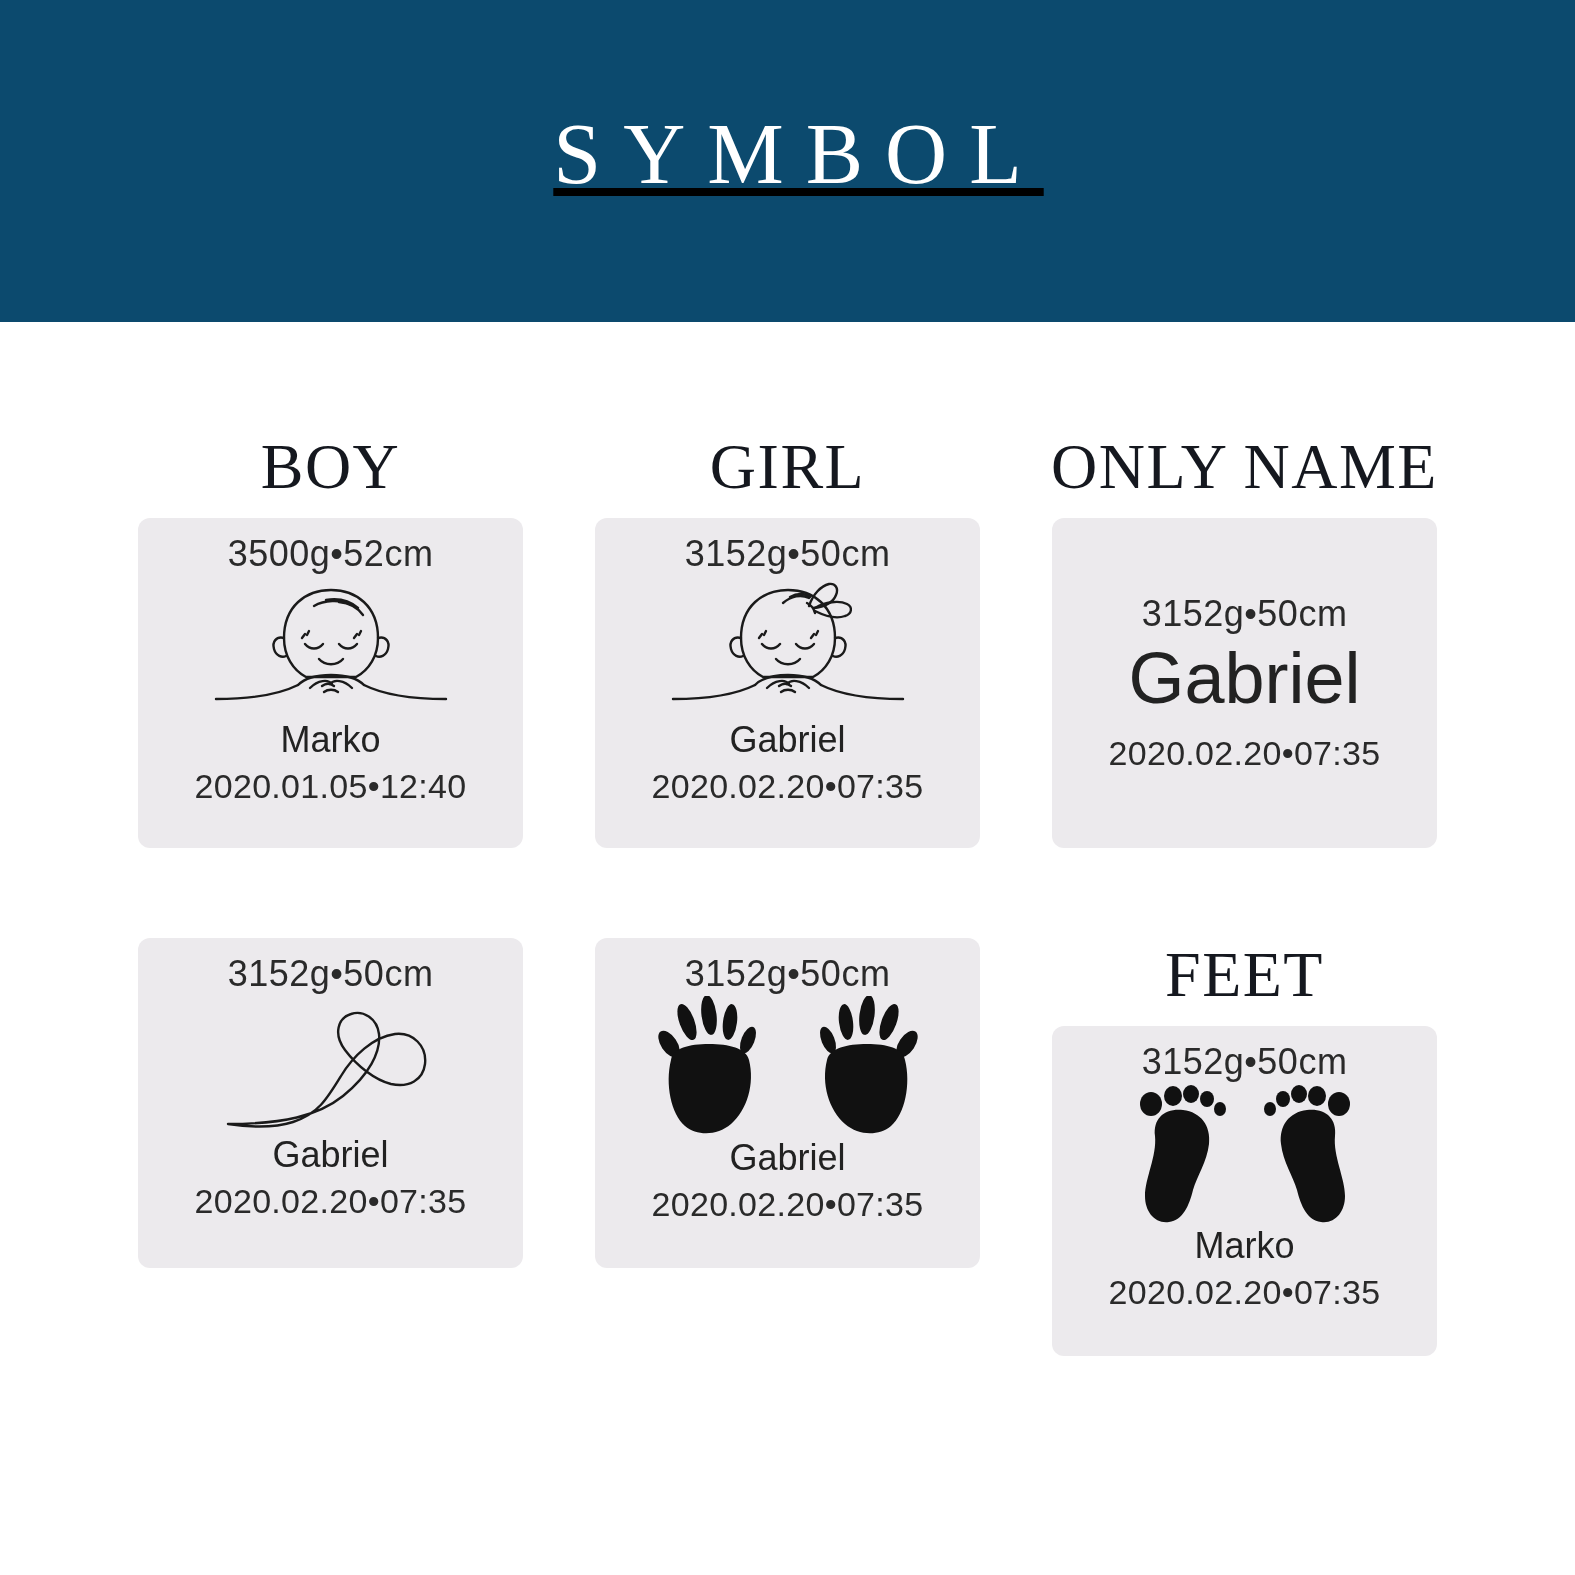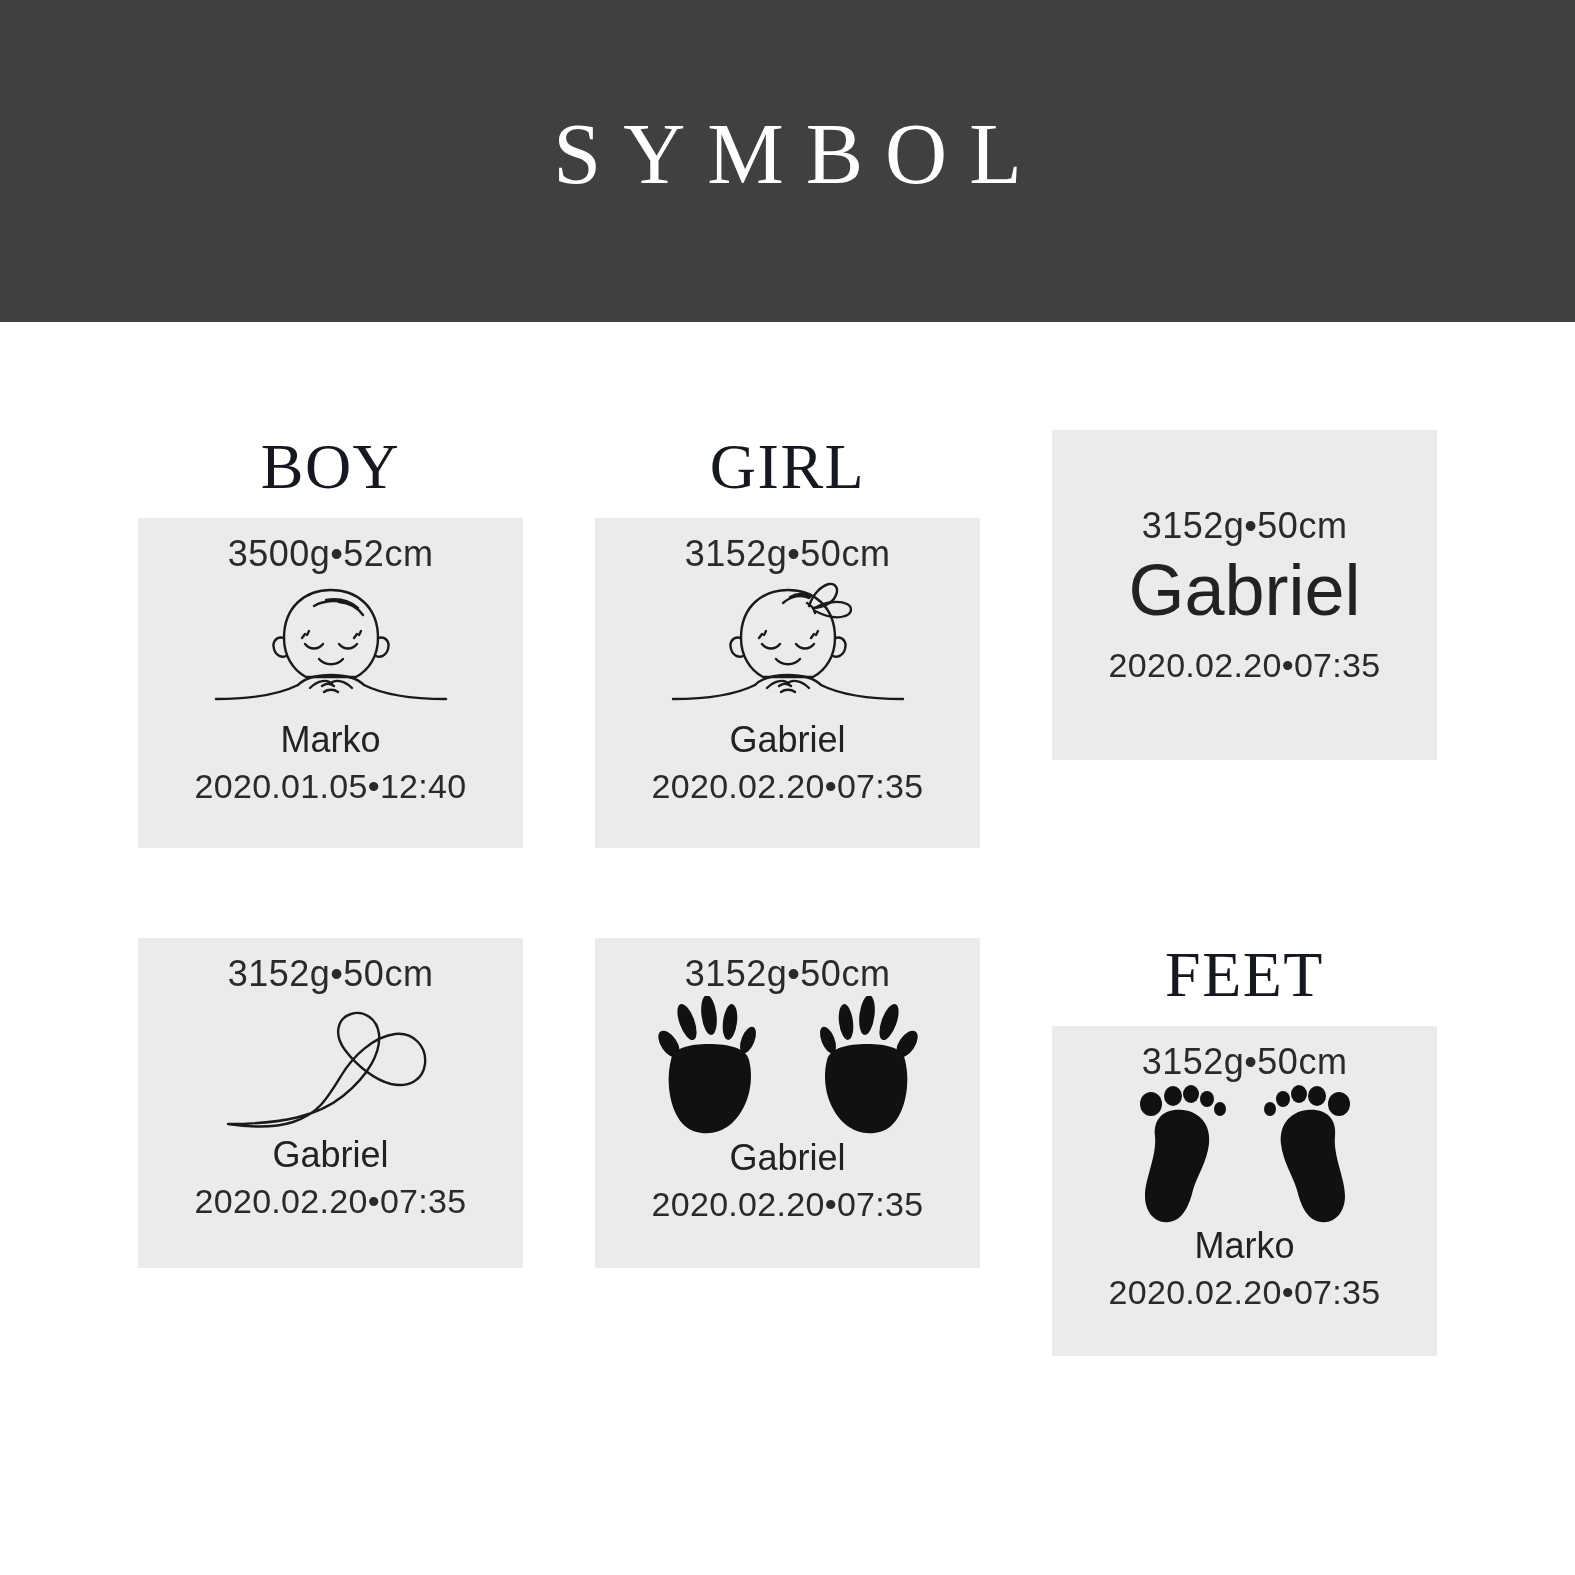--- a/index.html
+++ b/index.html
@@ -18,24 +18,25 @@
     width: 1575px;
     height: 1575px;
     background: #ffffff;
   }
   .header-bar {
     position: absolute;
     top: 0;
     left: 0;
     width: 1575px;
     height: 322px;
-    background: #404040;
+    background: #0c4a6e;
     display: flex;
     align-items: center;
     justify-content: center;
+    text-decoration: underline;
   }
   .header-title {
     color: #ffffff;
     font-family: "Liberation Serif", serif;
     font-size: 86px;
     font-weight: 400;
     letter-spacing: 22px;
     text-indent: 22px;
     line-height: 1;
     padding-bottom: 14px;
@@ -73,20 +74,21 @@
     width: 385px;
     height: 330px;
     background: #eceaed;
     display: flex;
     flex-direction: column;
     align-items: center;
     justify-content: flex-start;
     padding-top: 16px;
     box-sizing: border-box;
     position: relative;
+    border-radius: 12px;
   }
   .tile.variant-name {
     justify-content: center;
     padding-top: 0;
   }
   .measure {
     font-size: 36px;
     color: #2a2a2a;
     letter-spacing: 0.5px;
     line-height: 1.1;
@@ -198,20 +200,21 @@
                 <path d="M118 116 C122 113 128 113 132 116"></path>
               </g>
             </svg>
           </div>
           <div class="name">Gabriel</div>
           <div class="date">2020.02.20•07:35</div>
         </div>
       </div>
 
       <div class="cell">
+        <div class="cell-title">ONLY NAME</div>
         <div class="tile variant-name">
           <div class="measure">3152g•50cm</div>
           <div class="name-big">Gabriel</div>
           <div class="date">2020.02.20•07:35</div>
         </div>
       </div>
 
     </div>
 
     <div class="row">

